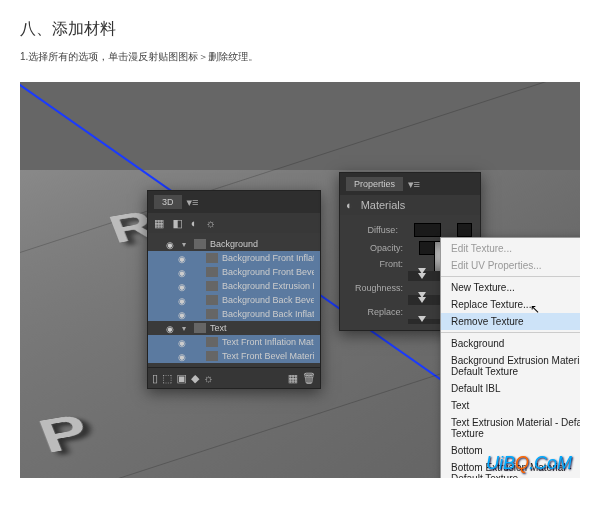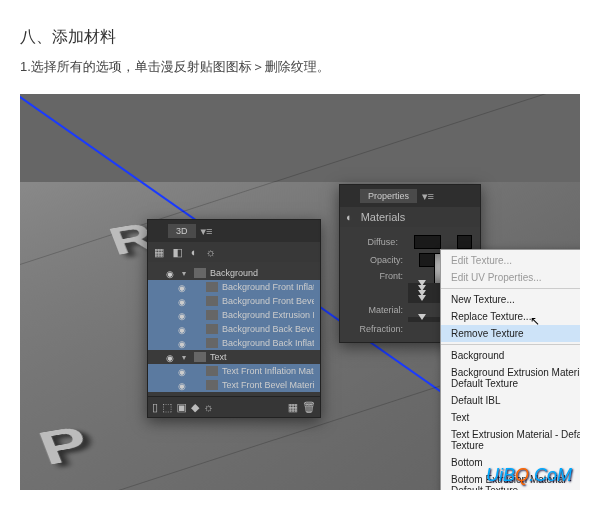--- a/index.html
+++ b/index.html
@@ -1,30 +1,30 @@
 <!DOCTYPE html>
 <html><head>
 <meta charset="utf-8">
 <style>
 body{margin:0;font-family:"Microsoft YaHei",Arial,sans-serif;background:#fff;width:600px}
 .page{padding:15px 20px}
-.step-title{font-size:16px;color:#333;margin:12px 0 10px}
-.step-desc{font-size:13px;color:#444;margin:6px 0 18px}
+.step-title{font-size:16px;color:#333;margin:4px 0 10px}
+.step-desc{font-size:10px;color:#444;margin:6px 0 18px}
 .canvas{position:relative;width:560px;height:396px;background:#666;overflow:hidden;margin:0 auto}
 .floor{position:absolute;inset:0;background:linear-gradient(135deg,#8a8a8a 0%,#5a5a5a 100%);transform:perspective(800px) rotateX(55deg) scale(1.5);transform-origin:center 60%}
 .gridline{position:absolute;width:200%;height:2px;background:#1a3aff;top:50%;left:-50%;transform:rotate(35deg)}
 .gridline2{position:absolute;width:200%;height:1px;background:rgba(0,0,0,.2);top:20%;left:-50%;transform:rotate(-18deg)}
 .gridline3{position:absolute;width:200%;height:1px;background:rgba(0,0,0,.2);top:85%;left:-50%;transform:rotate(-18deg)}
 .letter{position:absolute;font-size:72px;font-weight:900;color:#bcbcbc;text-shadow:6px 6px 6px rgba(0,0,0,.6);transform:perspective(700px) rotateX(50deg) rotateZ(-15deg)}
 .l1{top:310px;left:20px}.l2{top:110px;left:90px;font-size:60px}.l3{top:230px;left:220px;font-size:65px}.l4{top:70px;left:380px;font-size:70px}
 .panel{position:absolute;background:#3a3a3a;border:1px solid #222;box-shadow:0 4px 14px rgba(0,0,0,.5);font-size:10px;color:#ccc}
-.p-3d{left:127px;top:125px;width:172px}
+.p-3d{left:127px;top:108px;width:172px}
 .p-prop{left:319px;top:90px;width:140px}
 .p-close{color:#aaa;font-size:11px;margin-left:5px;cursor:pointer}
-.tabbar{height:22px;background:#2e2e2e;display:flex;align-items:center;padding:0 20px;gap:0}
+.tabbar{height:22px;background:#2e2e2e;display:flex;align-items:center;padding:0 6px;gap:0}
 .tabbar .tab{background:#4a4a4a;padding:2px 8px;font-size:9px}
 .toolbar{height:20px;background:#383838;display:flex;align-items:center;padding:0 6px;gap:8px;color:#bbb}
 .toolbar span{font-size:11px}
 .layerlist{padding:4px 0;max-height:205px}
 .layer{display:flex;align-items:center;padding:2px 6px;gap:4px}
 .layer.sel{background:#5b7aa0}
 .eye{width:12px;height:10px;display:inline-block}
 .eye::before{content:"◉";font-size:9px;color:#ccc}
 .caret{font-size:8px;color:#aaa;width:8px}
 .licon{width:12px;height:10px;background:#666;display:inline-block}
@@ -165,29 +165,29 @@
           </div>
         <div class="prow">
             <span class="lbl">Opacity:</span>
             <span class="swatch"></span>
           </div>
         <div class="prow">
             <span class="lbl">Front:</span>
           </div>
         <div class="slider"></div>
         <div class="slider"></div>
-        <div class="slider"></div>
-        <div class="slider"></div>
-        <div class="prow">
-            <span class="lbl">Material:</span>
-          </div>
-        <div class="slider"></div>
-        <div class="prow">
-            <span class="lbl">Refraction:</span>
-          </div>
+        <div class="prow">
+            <span class="lbl">Roughness:</span>
+          </div>
+        <div class="slider"></div>
+        <div class="slider"></div>
+        <div class="prow">
+            <span class="lbl">Replace:</span>
+          </div>
+        <div class="slider"></div>
       </div>
     </div>
 
     <div class="ctxmenu">
         <div class="mi dis">Edit Texture...</div>
         <div class="mi dis">Edit UV Properties...</div>
         <hr>
         <div class="mi">New Texture...</div>
         <div class="mi">Replace Texture...</div>
         <div class="mi hov">Remove Texture</div>

